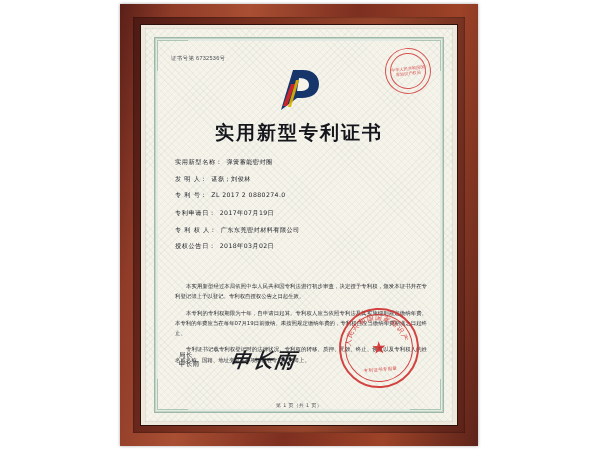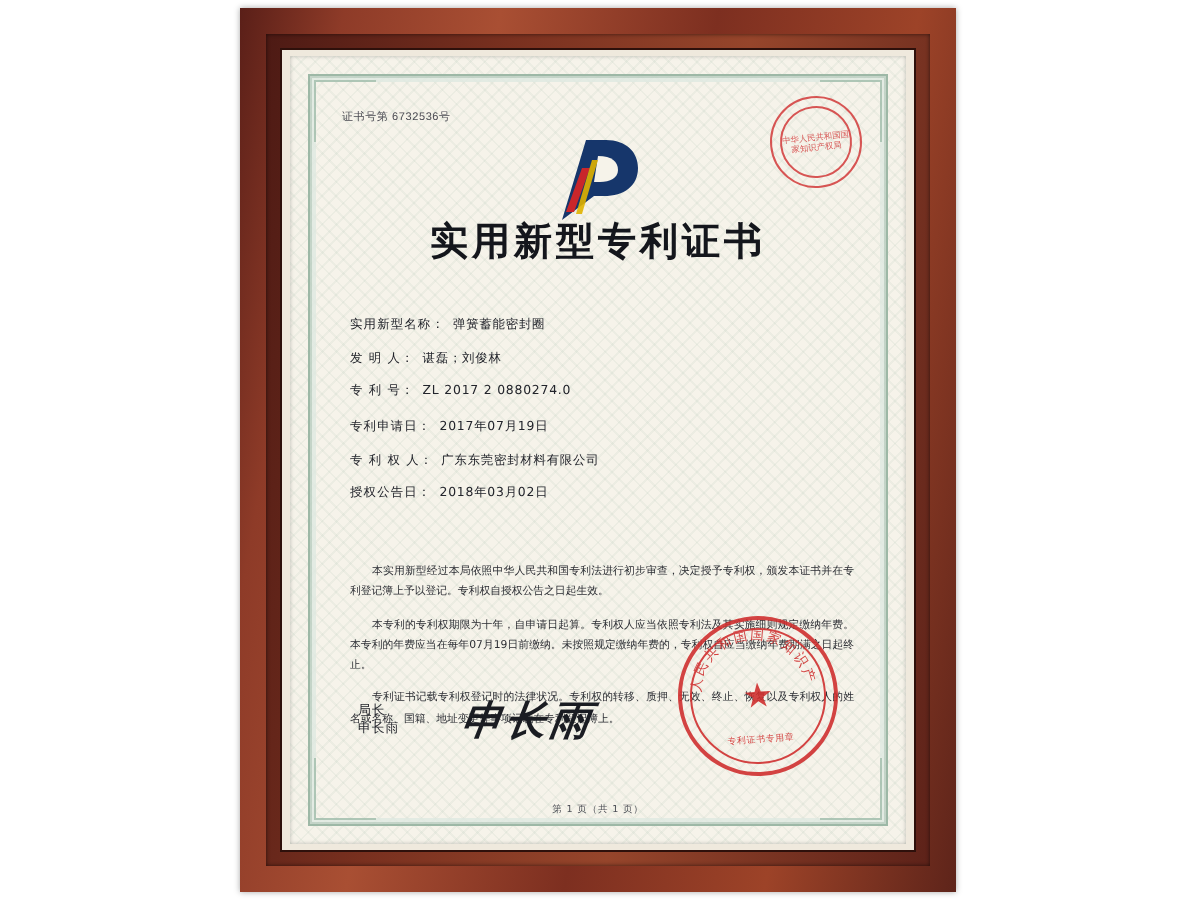--- a/index.html
+++ b/index.html
@@ -133,21 +133,21 @@
     top: 38px;
     transform: translateX(-50%);
     width: 52px;
     height: 48px;
   }
 
   .cert-title {
     position: absolute;
     left: 0;
     right: 0;
-    top: 80px;
+    top: 92px;
     text-align: center;
     font-family: "DejaVu Sans", sans-serif;
     font-size: 19px;
     font-weight: bold;
     color: #14161c;
     letter-spacing: 2px;
   }
 
   
   .fields {

